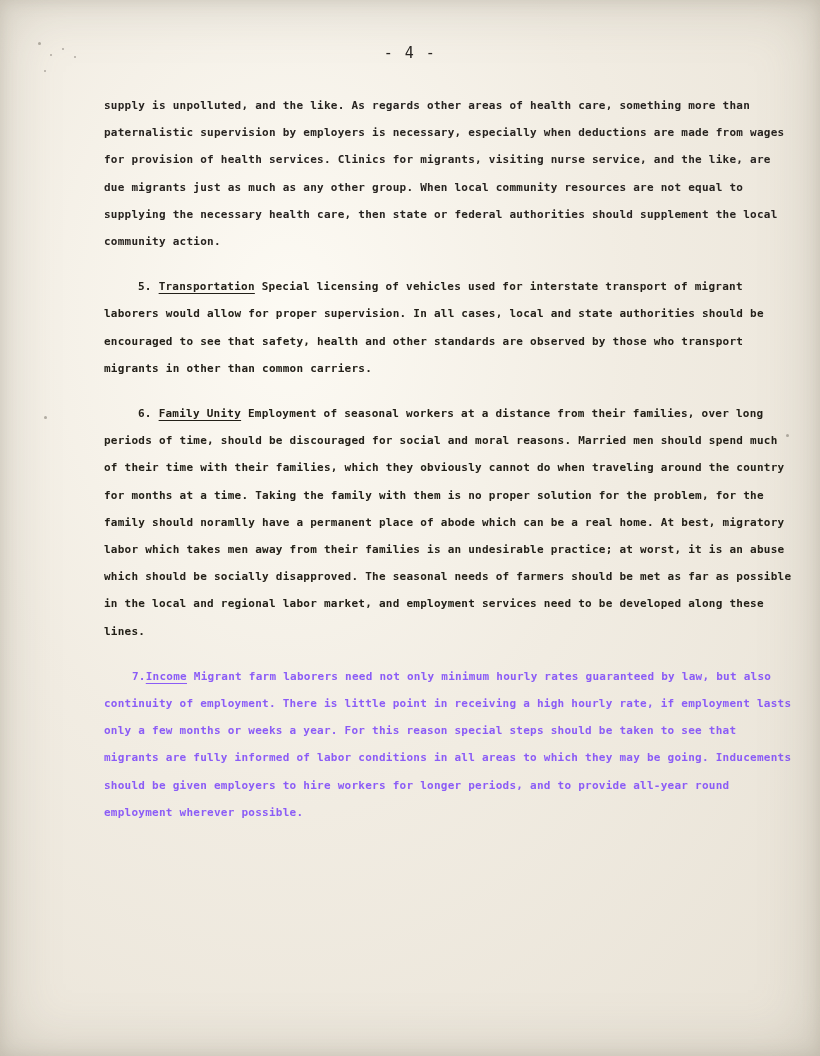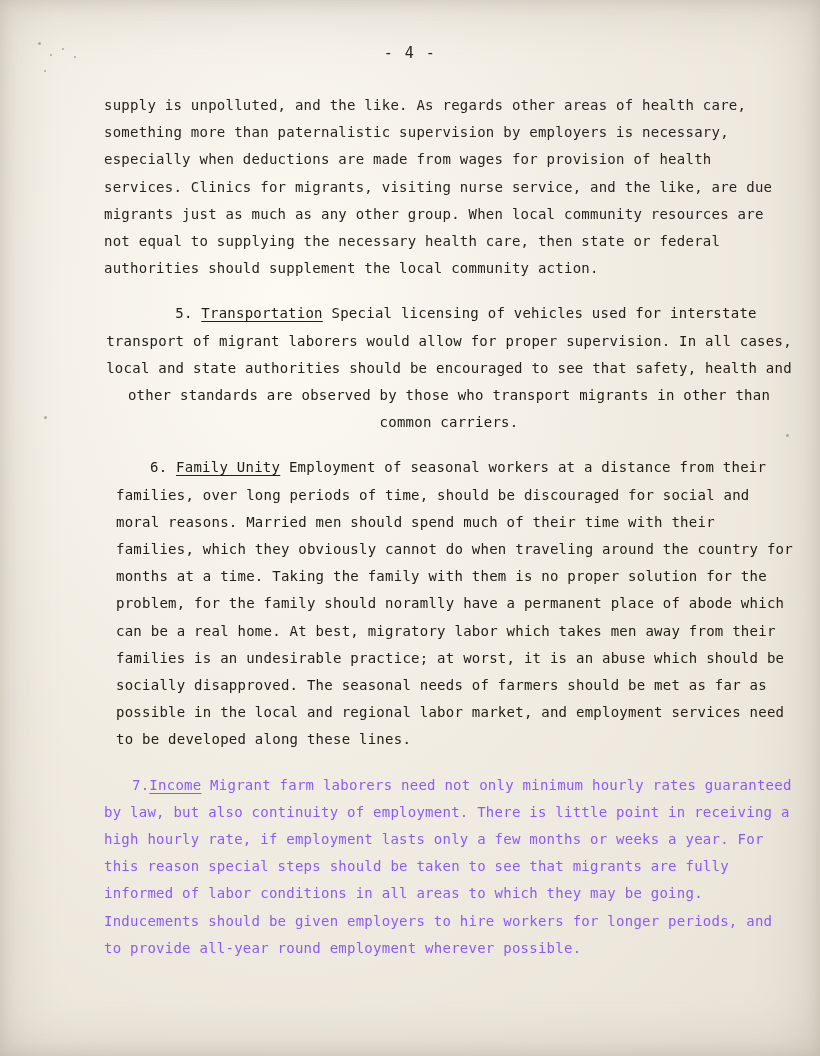--- a/index.html
+++ b/index.html
@@ -51,38 +51,39 @@
 
   .body-text {
     position: absolute;
     left: 104px;
     top: 92px;
     width: 690px;
   }
 
   .para {
     margin: 0 0 18px 0;
-    font-size: 14px;
+    font-size: 11px;
     line-height: 27.2px;
     letter-spacing: 0.25px;
     text-align: left;
     color: #241f1b;
+    font-weight: bold;
   }
   .para.indent { text-indent: 34px; }
   .para.indent-small { text-indent: 28px; }
 
   .u {
     text-decoration: underline;
     text-underline-offset: 3px;
   }
 
   
   .para:nth-child(1) { color: #272320; }
-  .para:nth-child(2) { color: #232019; text-align: center; }
-  .para:nth-child(3) { color: #232018; margin-left: 12px; }
+  .para:nth-child(2) { color: #232019; }
+  .para:nth-child(3) { color: #232018; }
   .para:nth-child(4) { color: #8b5cf6; }
 </style>
 </head>
 <body>
 
 <div class="page">
 
   <div class="paper-tint"></div>
 
   <div class="speck" style="left:38px; top:42px; width:3px; height:3px;"></div>

